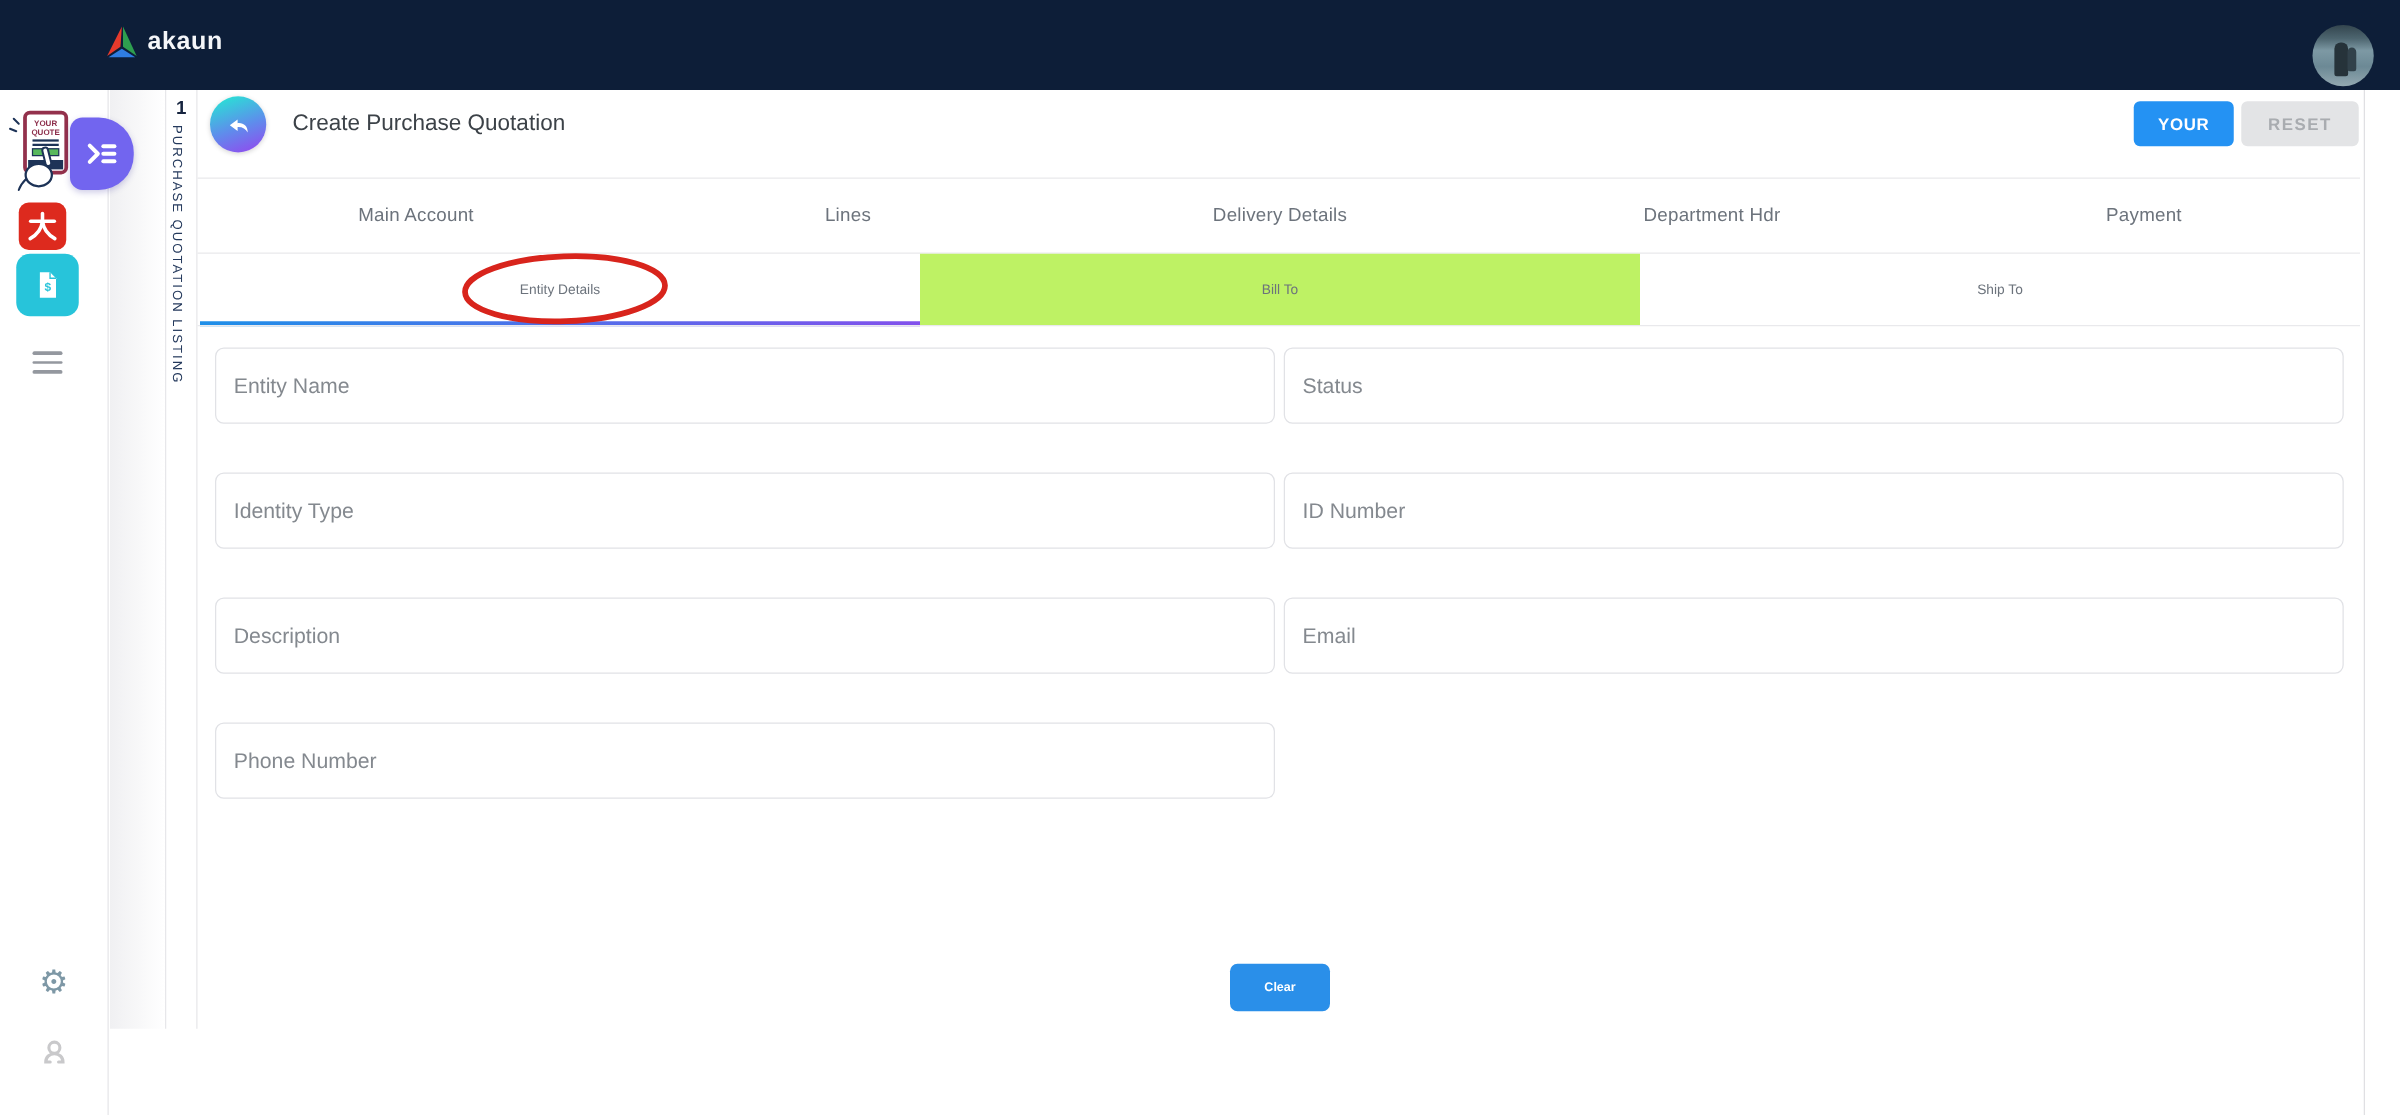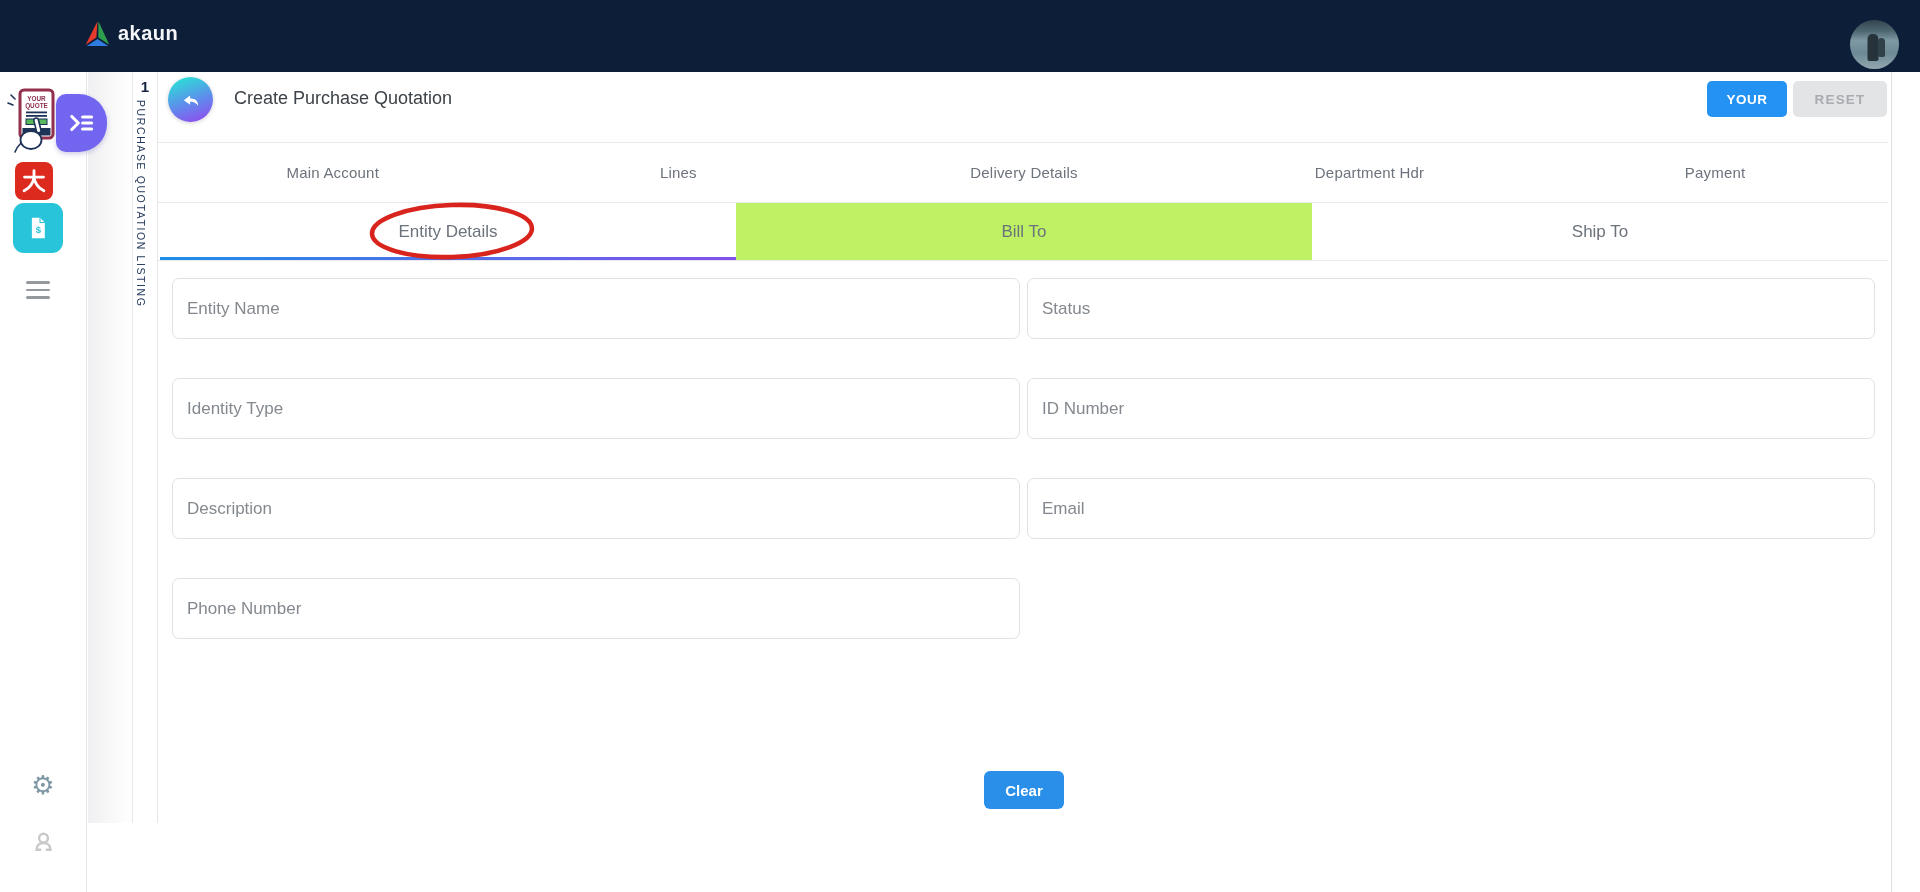--- a/index.html
+++ b/index.html
@@ -46,34 +46,34 @@
 
   .hline { position:absolute; left:158px; width:1730px; height:1px; background:#e9e9ec; }
   .hl-1 { top:142px; } .hl-2 { top:202px; } .hl-3 { top:260px; }
 
   
   .tabs-row { position:absolute; left:160px; top:142px; width:1728px; height:60px; display:flex; }
   .tab { flex:1 1 0; display:flex; align-items:center; justify-content:center; font-size:15px; color:#6c737c; cursor:pointer; position:relative; letter-spacing:.2px; }
   .tab.active::after { content:""; position:absolute; left:0; right:0; bottom:-1px; height:4px;
                        background:linear-gradient(90deg,#1d8fe8,#8250ec); }
   .subtabs-row { position:absolute; left:160px; top:203px; width:1728px; height:57px; display:flex; }
-  .subtab { flex:1 1 0; display:flex; align-items:center; justify-content:center; font-size:17px; color:#6c737c; cursor:pointer; position:relative; }
+  .subtab { flex:1 1 0; display:flex; align-items:center; justify-content:center; font-size:11px; color:#6c737c; cursor:pointer; position:relative; }
   .subtab.shaded { background:#bef264; }
   .subtab.active::after { content:""; position:absolute; left:0; right:0; bottom:-1px; height:4.5px;
                           background:linear-gradient(90deg,#1d8fe8,#8250ec); }
   .annotation-svg { position:absolute; left:357px; top:197px; pointer-events:none; z-index:8; }
 
   
   .form-grid { position:absolute; left:172px; top:278px; width:1703px; display:grid;
                grid-template-columns:848px 848px; column-gap:7px; row-gap:39px; grid-auto-rows:61px; }
   .field { width:100%; height:100%; border:1px solid #e1e2e6; border-radius:7px; background:#fff;
            padding:0 14px; font-family:inherit; font-size:17px; color:#4b4f55; outline:none; }
   .field::placeholder { color:#84898f; opacity:1; }
   .btn-clear { position:absolute; left:984px; top:771px; width:80px; height:38px; background:#2a8fe9; color:#fff;
-               border:none; border-radius:6px; font-family:inherit; font-weight:bold; font-size:15px; cursor:pointer; }
+               border:none; border-radius:6px; font-family:inherit; font-weight:bold; font-size:10px; cursor:pointer; }
 
   .right-gutter { position:absolute; left:1891px; top:72px; width:1px; height:820px; background:#e0e0e3; }
 </style>
 </head>
 <body>
 
 <div class="canvas">
 
   <header class="topbar">
     <div class="logo">

